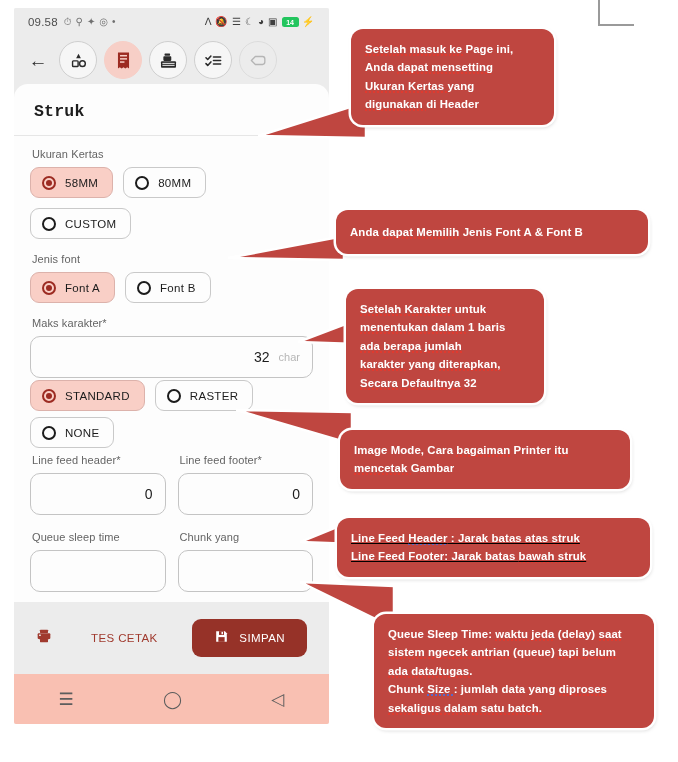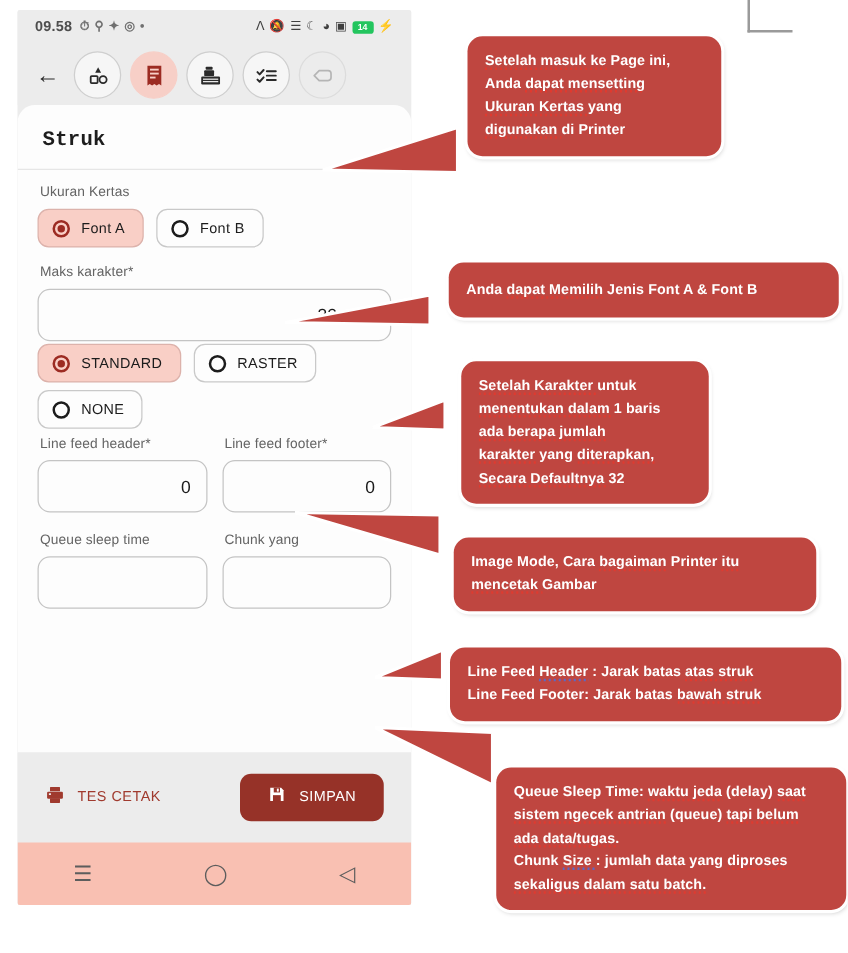--- a/index.html
+++ b/index.html
@@ -22,21 +22,21 @@
     position:absolute;left:14px;top:8px;width:315px;height:716px;
     background:#ececec;border-radius:2px;overflow:hidden;
   }
 
   
   .statusbar{
     height:28px;display:flex;align-items:center;
     justify-content:space-between;padding:0 14px;
     background:#ececec;
   }
-  .sb-left{display:flex;align-items:center;gap:4px;font-size:11.5px;color:#4d4d4d;font-weight:bold;}
+  .sb-left{display:flex;align-items:center;gap:4px;font-size:11.5px;color:#4d4d4d;}
   .sb-left .t{letter-spacing:.2px;margin-right:2px;font-size:11.5px;}
   .sb-ico{font-size:10px;color:#707070;line-height:1;display:inline-block;}
   .sb-right{display:flex;align-items:center;gap:4px;}
   .sb-right .sb-ico{font-size:10px;color:#3f3f3f;}
   .batt{
     width:17px;height:10px;border-radius:2.5px;background:#23c55e;
     color:#fff;font-size:7px;font-weight:bold;display:flex;align-items:center;
     justify-content:center;line-height:1;
   }
 
@@ -108,40 +108,40 @@
   
   .actionbar{
     position:absolute;left:0;top:594px;width:315px;height:72px;
     background:#ececec;display:flex;align-items:center;
     padding:0 22px;box-sizing:border-box;
   }
   .tes-cetak{
     display:flex;align-items:center;gap:10px;
   }
   .tes-cetak .lbl{
-    font-size:11.5px;color:#a03a2e;font-weight:500;letter-spacing:.4px;
+    font-size:11.5px;color:#a03a2e;font-weight:500;letter-spacing:.4px;margin-left:29px;
   }
   .simpan{
     margin-left:auto;background:#963228;border-radius:9px;
     height:38px;display:flex;align-items:center;gap:10px;padding:0 22px;
   }
   .simpan .lbl{font-size:11.5px;color:#ffffff;font-weight:500;letter-spacing:.4px;}
 
   
   .sysnav{
     position:absolute;left:0;top:666px;width:315px;height:50px;
     background:#f9c0b2;display:flex;align-items:center;justify-content:space-around;
   }
   .sysnav .g{color:#5d5d5d;font-size:17px;line-height:1;}
 
   
   .callout{
     position:absolute;background:#bf4640;border-radius:12px;
     box-shadow:0 0 0 2.5px #ffffff, 1px 2px 4px rgba(0,0,0,.22);
-    padding:11px 14px;box-sizing:border-box;z-index:6;margin-left:23px;
+    padding:11px 14px;box-sizing:border-box;z-index:6;
   }
   .callout p{
     margin:0;color:#ffffff;font-size:11.4px;font-weight:bold;
     line-height:1.62;letter-spacing:.1px;
   }
   .sp{ background-image:linear-gradient(to right,#e03a2f 0,#e03a2f 2px,transparent 2px,transparent 4px);
        background-repeat:repeat-x;background-size:4px 2px;background-position:0 100%;
        padding-bottom:1px;}
   .sg{ background-image:linear-gradient(to right,#5868c8 0,#5868c8 2px,transparent 2px,transparent 4px);
        background-repeat:repeat-x;background-size:4px 2px;background-position:0 100%;
@@ -233,21 +233,36 @@
     </div>
   </div>
 
   <div class="card">
     <div class="card-title">Struk</div>
     <div class="card-divider"></div>
 
     <div class="form">
 
       <div class="flabel">Ukuran Kertas</div>
-
+      <div class="radio-row">
+        <div class="chip sel">
+          <span class="rd"></span>
+          <span class="lbl">58MM</span>
+        </div>
+        <div class="chip">
+          <span class="rd"></span>
+          <span class="lbl">80MM</span>
+        </div>
+        <div class="chip">
+          <span class="rd"></span>
+          <span class="lbl">CUSTOM</span>
+        </div>
+      </div>
+
+      <div class="flabel tight">Jenis font</div>
       <div class="radio-row">
         <div class="chip sel">
           <span class="rd"></span>
           <span class="lbl">Font A</span>
         </div>
         <div class="chip">
           <span class="rd"></span>
           <span class="lbl">Font B</span>
         </div>
       </div>
@@ -359,34 +374,34 @@
 
 <svg class="tail" style="left:300px;top:512px;" width="56" height="36">
   <polygon points="0,30 54,8 54,32" fill="#bf4640" stroke="#ffffff" stroke-width="2.5" stroke-linejoin="round"></polygon>
 </svg>
 
 <svg class="tail" style="left:300px;top:578px;" width="96" height="62">
   <polygon points="0,4 94,50 94,8" fill="#bf4640" stroke="#ffffff" stroke-width="2.5" stroke-linejoin="round"></polygon>
 </svg>
 
 <div class="callout" style="left:351px;top:29px;width:203px;">
-  <p><span class="sp">Setelah masuk ke </span><span>Page ini,</span><br><span>Anda </span><span class="sp">dapat mensetting</span><br><span class="sp">Ukuran Kertas </span><span>yang</span><br><span class="sp">digunakan </span><span>di Printer</span></p>
+  <p><span class="sp">Setelah masuk ke </span><span>Page ini,</span><br><span>Anda </span><span class="sp">dapat mensetting</span><br><span class="sp">Ukuran Kertas </span><span>yang</span><br><span class="sp">digunakan </span><span>di Header</span></p>
 </div>
 
 <div class="callout" style="left:336px;top:210px;width:312px;padding:13px 14px;">
   <p><span>Anda </span><span class="sp">dapat Memilih</span><span> Jenis Font A &amp; Font B</span></p>
 </div>
 
 <div class="callout" style="left:346px;top:289px;width:198px;">
   <p><span class="sp">Setelah Karakter </span><span>untuk</span><br><span class="sp">menentukan dalam </span><span>1 baris</span><br><span class="sp">ada berapa jumlah</span><br><span class="sp">karakter </span><span>yang </span><span class="sp">diterapkan,</span><br><span class="sp">Secara Defaultnya </span><span>32</span></p>
 </div>
 
 <div class="callout" style="left:340px;top:430px;width:290px;">
   <p><span>Image Mode, Cara </span><span class="sp">bagaiman</span><span> Printer </span><span class="sp">itu</span><br><span class="sp">mencetak </span><span>Gambar</span></p>
 </div>
 
-<div class="callout" style="left:337px;top:518px;width:313px;">
+<div class="callout" style="left:337px;top:518px;width:313px;text-decoration:underline;">
   <p><span>Line Feed </span><span class="sg">Header</span><span> : Jarak batas </span><span class="sp">atas struk</span><br><span>Line Feed Footer: Jarak batas </span><span class="sp">bawah struk</span></p>
 </div>
 
 <div class="callout" style="left:374px;top:614px;width:280px;">
   <p><span>Queue Sleep Time: </span><span class="sp">waktu jeda</span><span> (delay) </span><span class="sp">saat</span><br><span class="sp">sistem ngecek antrian</span><span> (queue) </span><span class="sp">tapi belum</span><br><span class="sp">ada data/tugas.</span><br><span>Chunk </span><span class="sg">Size </span><span>: jumlah data yang </span><span class="sp">diproses</span><br><span class="sp">sekaligus dalam satu batch.</span></p>
 </div>
 
 </body></html>

